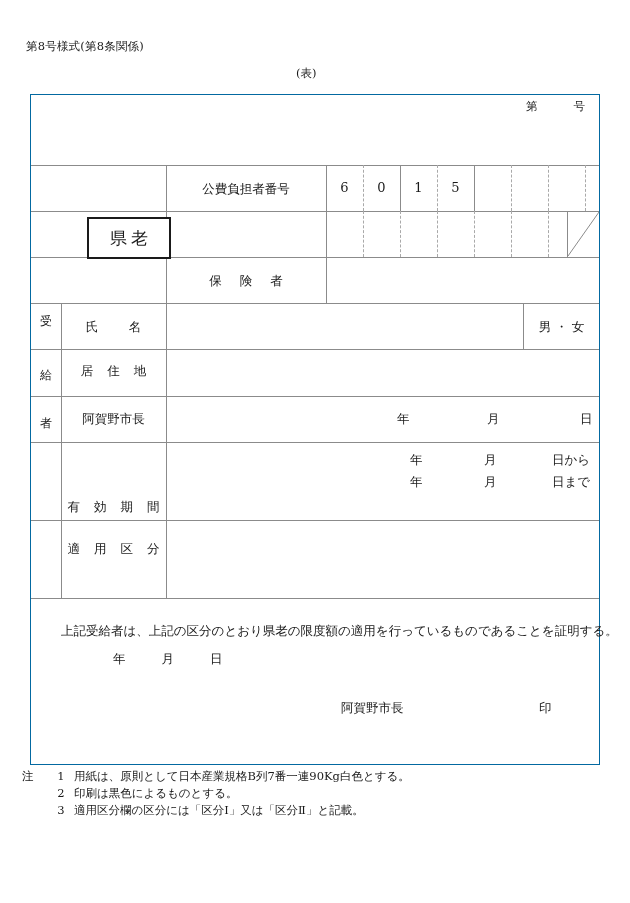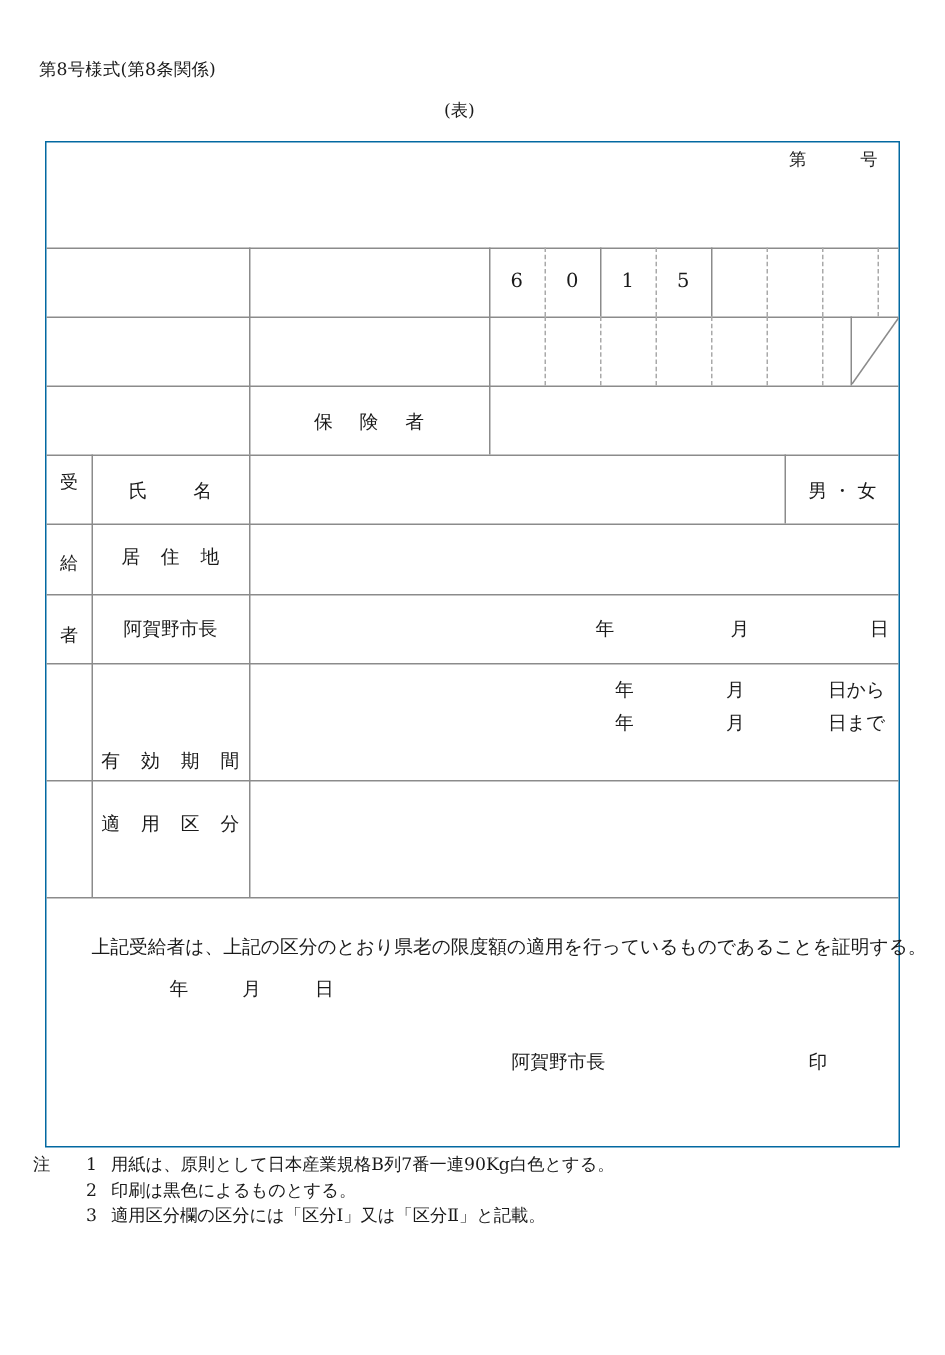--- a/index.html
+++ b/index.html
@@ -195,20 +195,21 @@
   <div class="hline" style="top:347px;"></div>
   <div class="hline" style="top:425px;"></div>
   <div class="hline" style="top:503px;"></div>
 
   <div class="vline" style="left:135px; top:70px;  height:138px;"></div>
   <div class="vline" style="left:295px; top:70px;  height:138px;"></div>
   <div class="vline" style="left:30px;  top:208px; height:295px;"></div>
   <div class="vline" style="left:135px; top:208px; height:295px;"></div>
   <div class="vline" style="left:492px; top:208px; height:46px;"></div>
 
+  <div class="lbl" style="left:135px; width:160px; top:86px;">公費負担者番号</div>
 
   <div class="cellnum" style="left:295px;  width:37px; top:85px;">6</div>
   <div class="cellnum" style="left:332px;  width:37px; top:85px;">0</div>
   <div class="cellnum" style="left:369px;  width:37px; top:85px;">1</div>
   <div class="cellnum" style="left:406px;  width:37px; top:85px;">5</div>
   <div class="cellnum" style="left:443px;  width:37px; top:85px;"></div>
   <div class="cellnum" style="left:480px;  width:37px; top:85px;"></div>
   <div class="cellnum" style="left:517px;  width:37px; top:85px;"></div>
   <div class="cellnum" style="left:554px;  width:37px; top:85px;"></div>
 
@@ -238,20 +239,21 @@
   <div class="dline" style="left:517px; top:116px; height:46px;"></div>
   <div class="vline" style="left:536px; top:116px; height:46px;"></div>
 
   <svg style="position:absolute; left:536px; top:116px; width:33px; height:46px;" viewBox="0 0 33 46" preserveAspectRatio="none">
     <line x1="1" y1="45" x2="32" y2="1" stroke="#8b8b8b" stroke-width="1"></line>
   </svg>
 
   <div class="lbl lbl-sp2" style="left:135px; width:160px; top:178px;">保 険 者</div>
   <div class="lbl" style="left:295px; width:275px; top:178px;"></div>
 
+  <div class="kenro-box">県老</div>
 
   <div class="vlabel" style="left:0px; top:218px;">受</div>
   <div class="vlabel" style="left:0px; top:272px;">給</div>
   <div class="vlabel" style="left:0px; top:320px;">者</div>
 
   <div class="lbl lbl-sp3" style="left:30px; width:105px; top:224px;">氏　名</div>
   <div class="lbl" style="left:135px; width:357px; top:224px;"></div>
   <div class="lbl" style="left:492px; width:77px; top:224px;">男 ・ 女</div>
 
   <div class="lbl lbl-sp" style="left:30px; width:105px; top:268px;">居 住 地</div>

